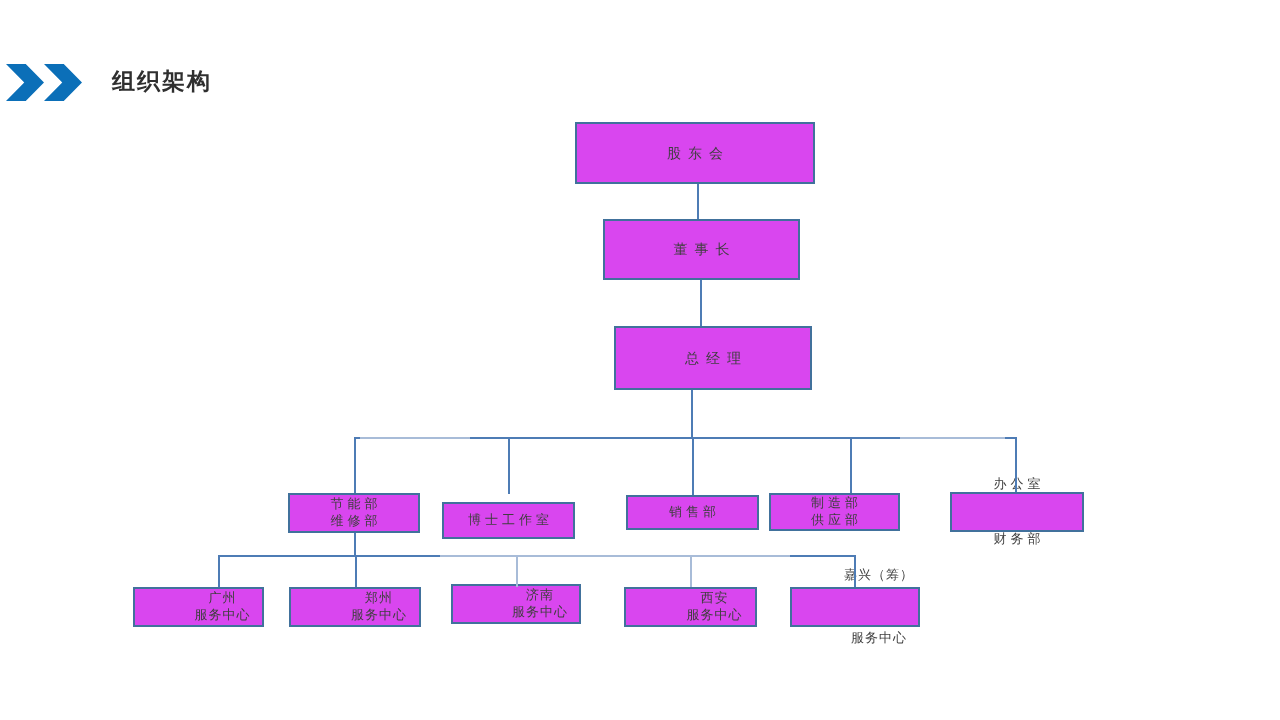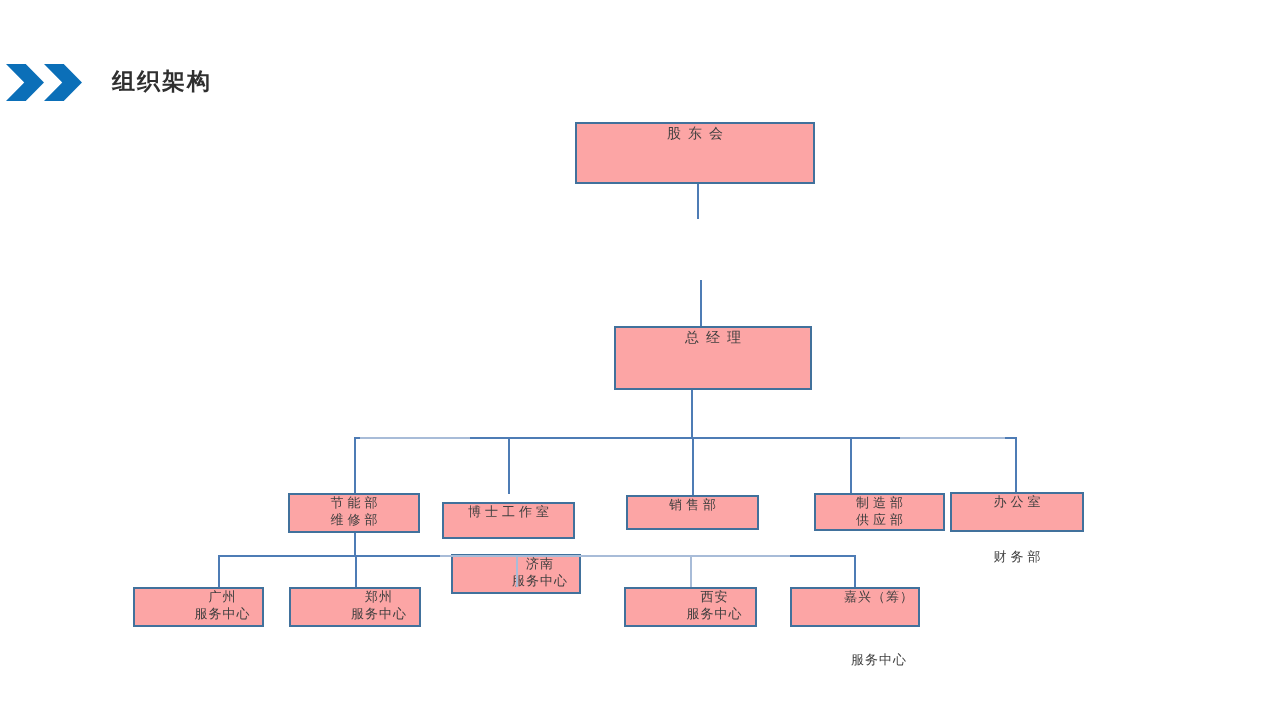--- a/index.html
+++ b/index.html
@@ -32,24 +32,25 @@
     font-weight: bold;
     color: var(--title-text, #2F2F2F);
     letter-spacing: 2px;
   }
 
   
   .node {
     position: absolute;
     box-sizing: border-box;
     border: 2px solid var(--box-border, #41719C);
-    background: #fca5a5;
+    background: #d946ef;
     display: flex;
     flex-direction: column;
     align-items: center;
+    justify-content: center;
     color: var(--box-text, #3F3F3F);
     text-align: center;
     line-height: 1.3;
   }
   .node span { display: block; }
   .node.lvl-top  { font-size: 14px; letter-spacing: 7px; text-indent: 7px; }
   .node.lvl-mid  { font-size: 13px; letter-spacing: 4px; text-indent: 4px; }
   .node.lvl-bot  { font-size: 13px; letter-spacing: 1px; text-indent: 1px; padding-left: 47px; }
 
   
@@ -66,52 +67,55 @@
 
 <div class="slide">
 
   <div class="chevron" style="left:6px;  top:64px;"></div>
   <div class="chevron" style="left:44px; top:64px;"></div>
   <div class="slide-title">组织架构</div>
 
   <div class="node lvl-top" style="left:575px;top:122px;width:240px;height:62px;">
     <span>股东会</span>
   </div>
+  <div class="node lvl-top" style="left:603px;top:219px;width:197px;height:61px;">
+    <span>董事长</span>
+  </div>
   <div class="node lvl-top" style="left:600px;top:326px;width:198px;height:64px;margin-left:14px;">
     <span>总经理</span>
   </div>
 
   <div class="node lvl-mid" style="left:288px;top:493px;width:132px;height:40px;">
     <span>节能部</span>
     <span>维修部</span>
   </div>
   <div class="node lvl-mid" style="left:442px;top:494px;width:133px;height:37px;margin-top:8px;">
     <span>博士工作室</span>
   </div>
   <div class="node lvl-mid" style="left:626px;top:495px;width:133px;height:35px;">
     <span>销售部</span>
   </div>
-  <div class="node lvl-mid" style="left:814px;top:493px;width:131px;height:38px;">
+  <div class="node lvl-mid" style="left:769px;top:493px;width:131px;height:38px;">
     <span>制造部</span>
     <span>供应部</span>
   </div>
   <div class="node lvl-mid" style="left:950px;top:492px;width:134px;height:40px;gap:38px;">
     <span>办公室</span>
     <span>财务部</span>
   </div>
 
   <div class="node lvl-bot" style="left:133px;top:587px;width:131px;height:40px;">
     <span>广州</span>
     <span>服务中心</span>
   </div>
   <div class="node lvl-bot" style="left:289px;top:587px;width:132px;height:40px;">
     <span>郑州</span>
     <span>服务中心</span>
   </div>
-  <div class="node lvl-bot" style="left:451px;top:554px;width:130px;height:40px;">
+  <div class="node lvl-bot" style="left:451px;top:584px;width:130px;height:40px;">
     <span>济南</span>
     <span>服务中心</span>
   </div>
   <div class="node lvl-bot" style="left:624px;top:587px;width:133px;height:40px;">
     <span>西安</span>
     <span>服务中心</span>
   </div>
   <div class="node lvl-bot" style="left:790px;top:587px;width:130px;height:40px;gap:46px;">
     <span>嘉兴（筹）</span>
     <span>服务中心</span>

